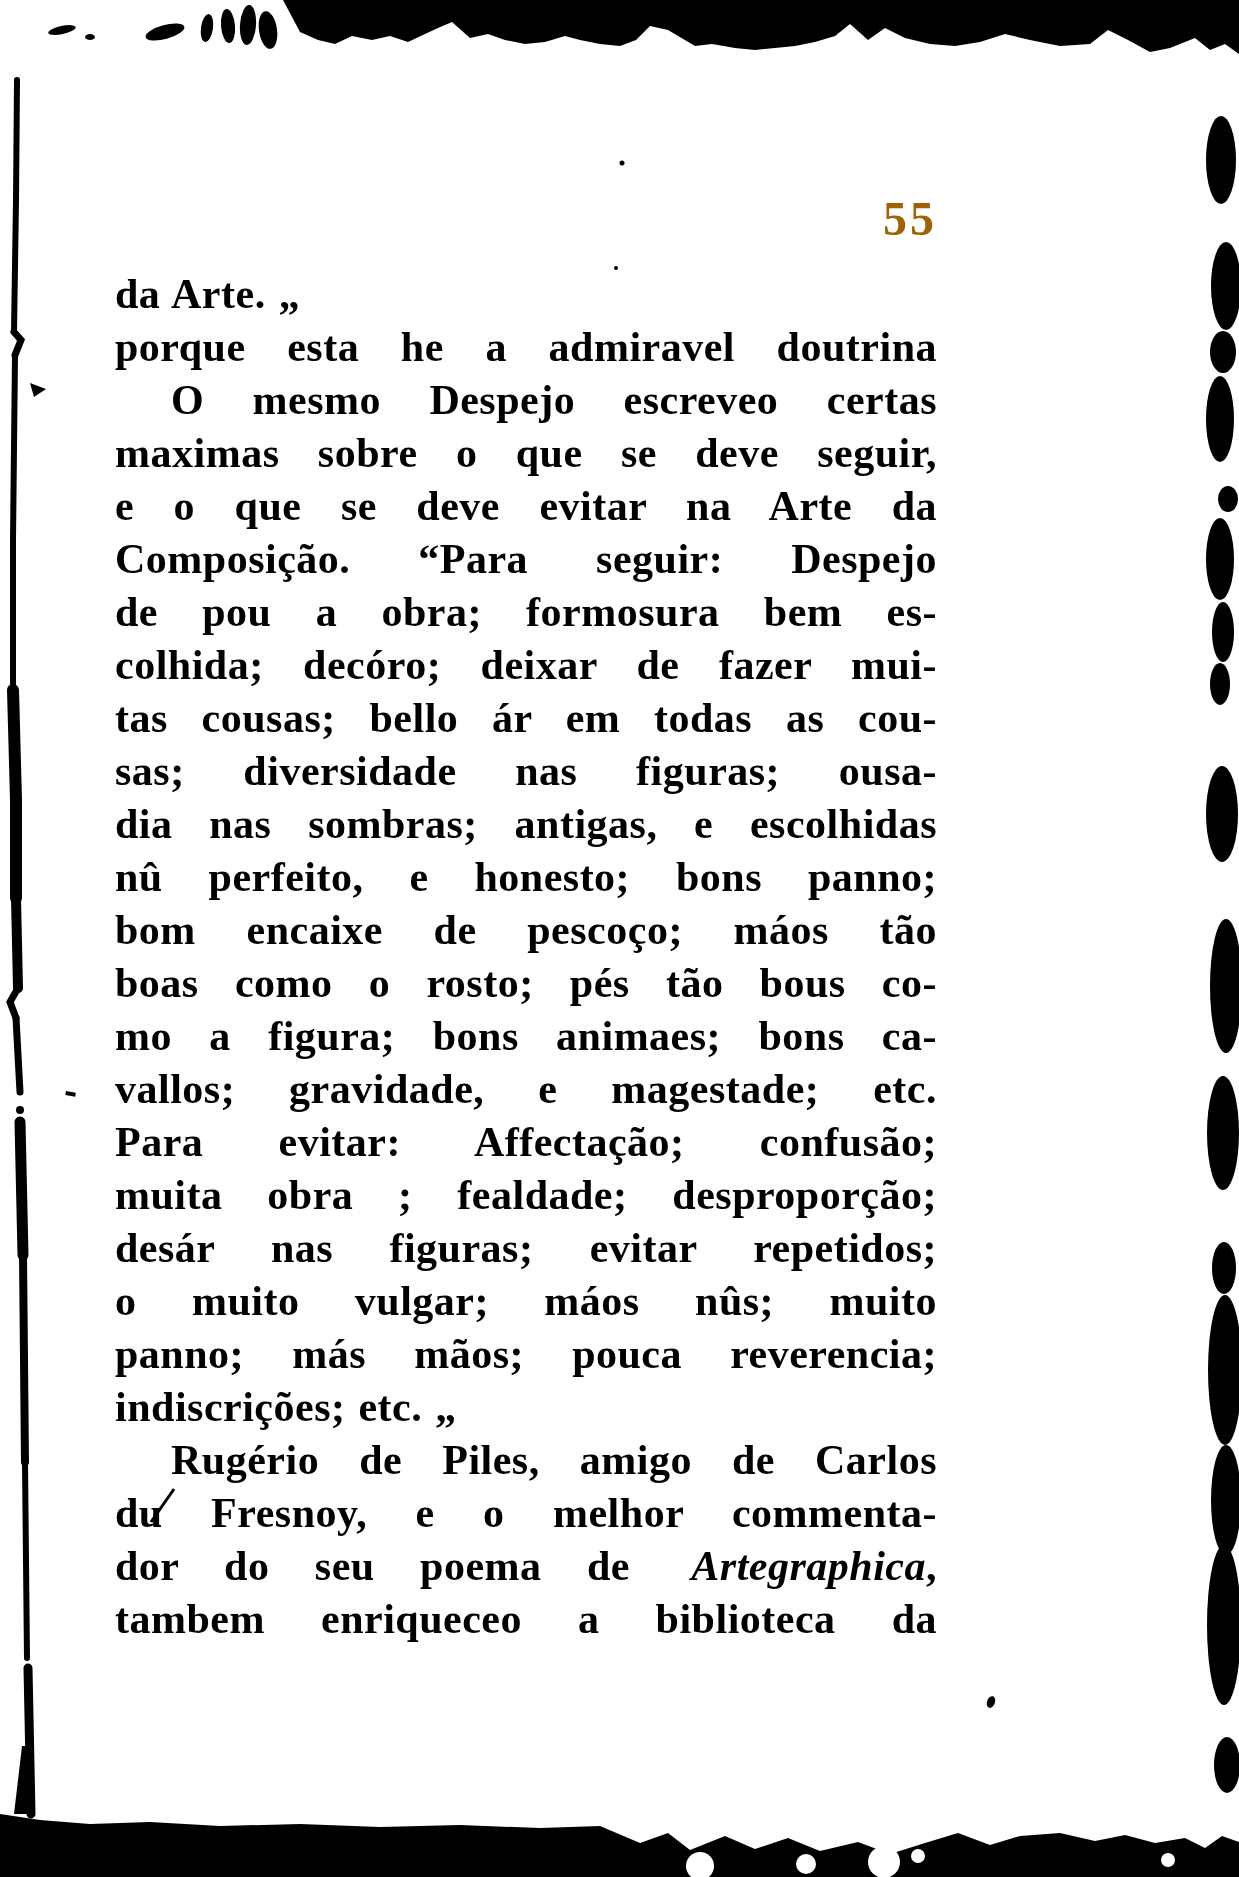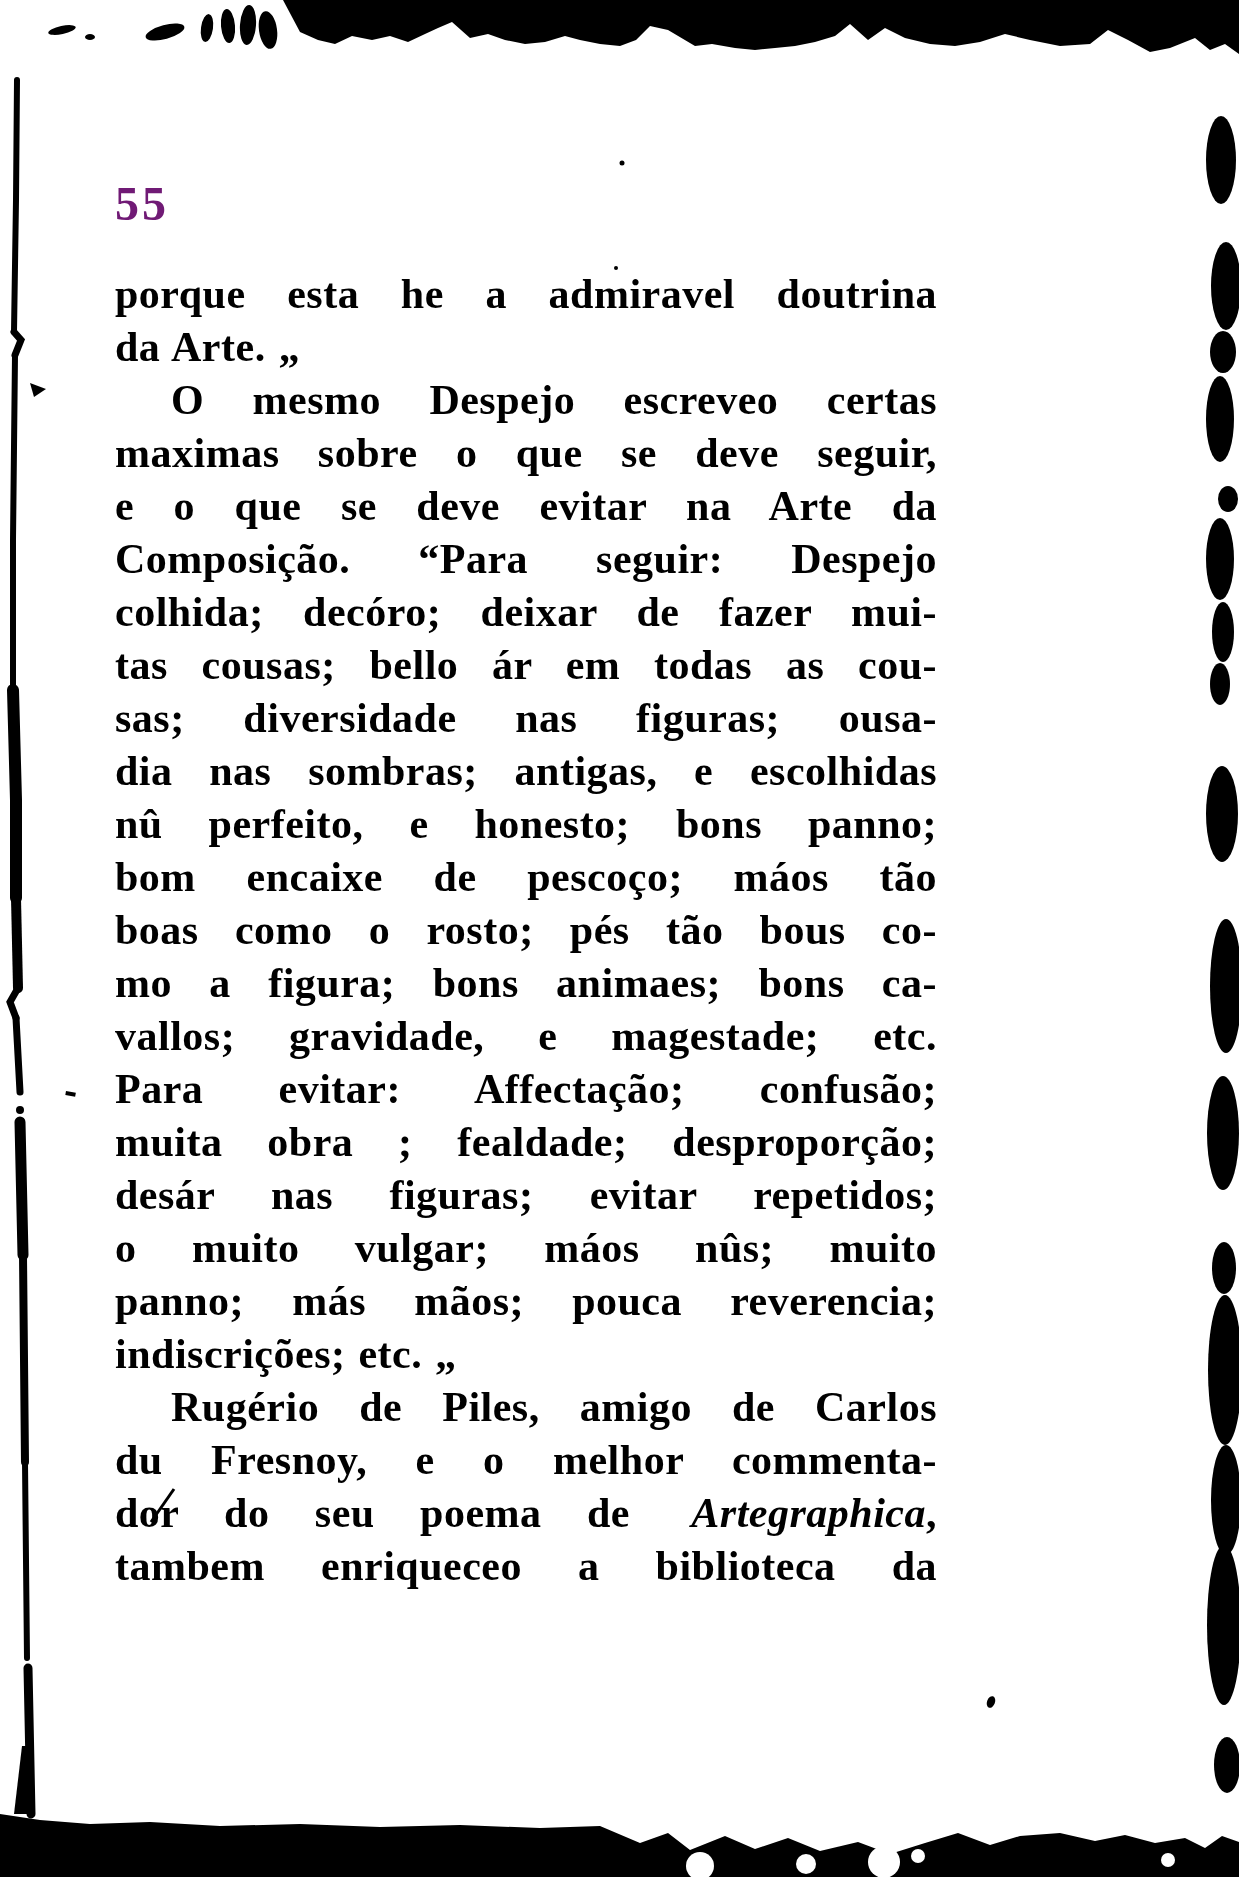--- a/index.html
+++ b/index.html
@@ -16,27 +16,27 @@
     color: #000000;
   }
   .page {
     position: absolute;
     inset: 0;
     background: #ffffff;
   }
   .page-number {
     position: absolute;
     left: 115px;
-    top: 176px;
+    top: 191px;
     width: 822px;
-    text-align: left;
+    text-align: right;
     font-size: 48px;
     font-weight: 700;
     letter-spacing: 3px;
-    color: #701a75;
+    color: #a16207;
   }
   .text-block {
     position: absolute;
     left: 115px;
     top: 268px;
     width: 822px;
   }
   .line {
     height: 53px;
     line-height: 53px;
@@ -67,26 +67,27 @@
   }
 </style>
 </head>
 <body>
 
 <div class="page">
 
   <div class="page-number">55</div>
 
   <div class="text-block" id="text-block">
+      <div class="line no-just">da Arte. „</div>
       <div class="line">porque esta he a admiravel doutrina</div>
-      <div class="line no-just">da Arte. „</div>
       <div class="line indent">O mesmo Despejo escreveo certas</div>
       <div class="line">maximas sobre o que se deve seguir,</div>
       <div class="line">e o que se deve evitar na Arte da</div>
       <div class="line">Composição. “Para seguir: Despejo</div>
+      <div class="line">de pou a obra; formosura bem es-</div>
       <div class="line">colhida; decóro; deixar de fazer mui-</div>
       <div class="line">tas cousas; bello ár em todas as cou-</div>
       <div class="line">sas; diversidade nas figuras; ousa-</div>
       <div class="line">dia nas sombras; antigas, e escolhidas</div>
       <div class="line">nû perfeito, e honesto; bons panno;</div>
       <div class="line">bom encaixe de pescoço; máos tão</div>
       <div class="line">boas como o rosto; pés tão bous co-</div>
       <div class="line">mo a figura; bons animaes; bons ca-</div>
       <div class="line">vallos; gravidade, e magestade; etc.</div>
       <div class="line">Para evitar: Affectação; confusão;</div>

